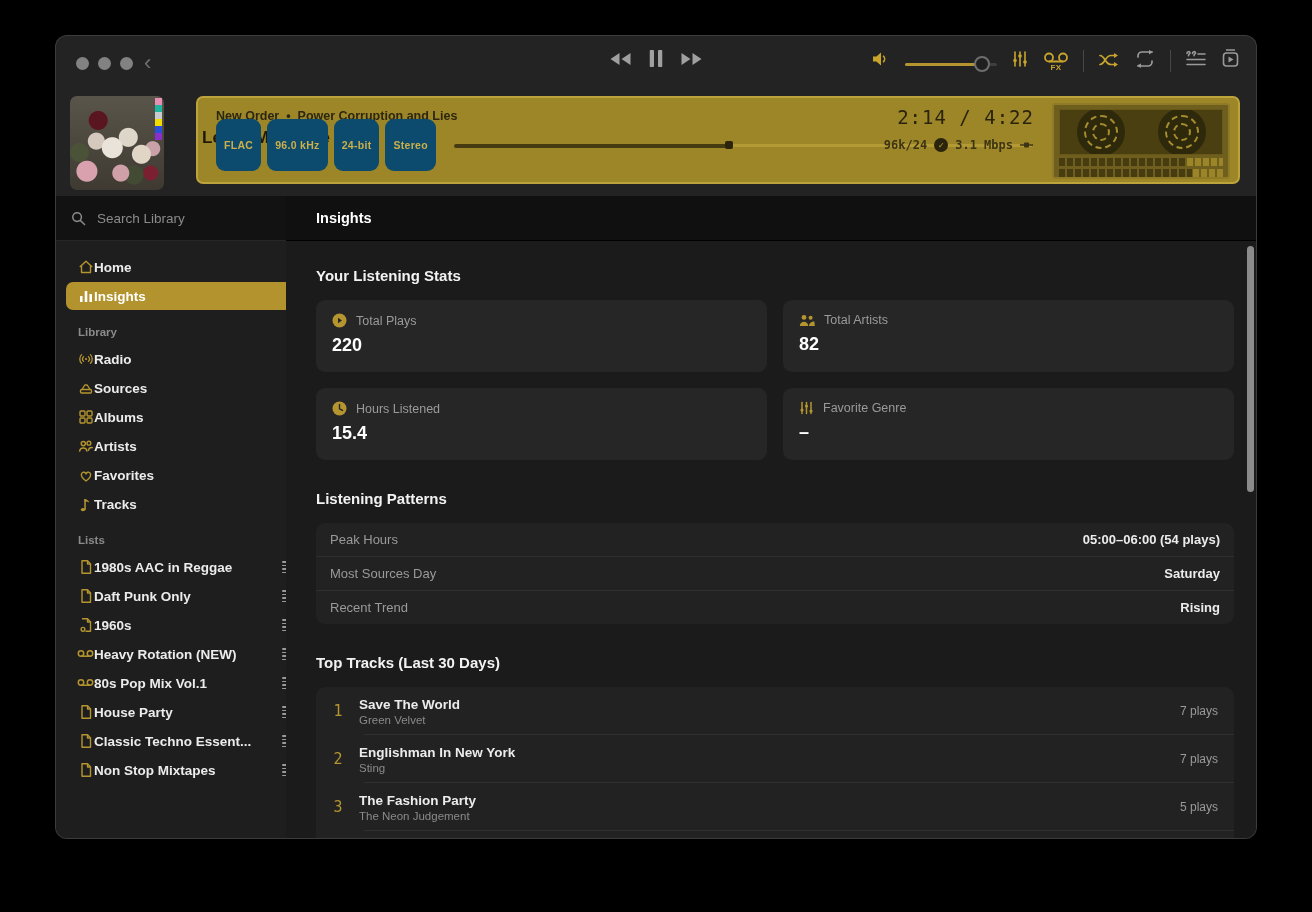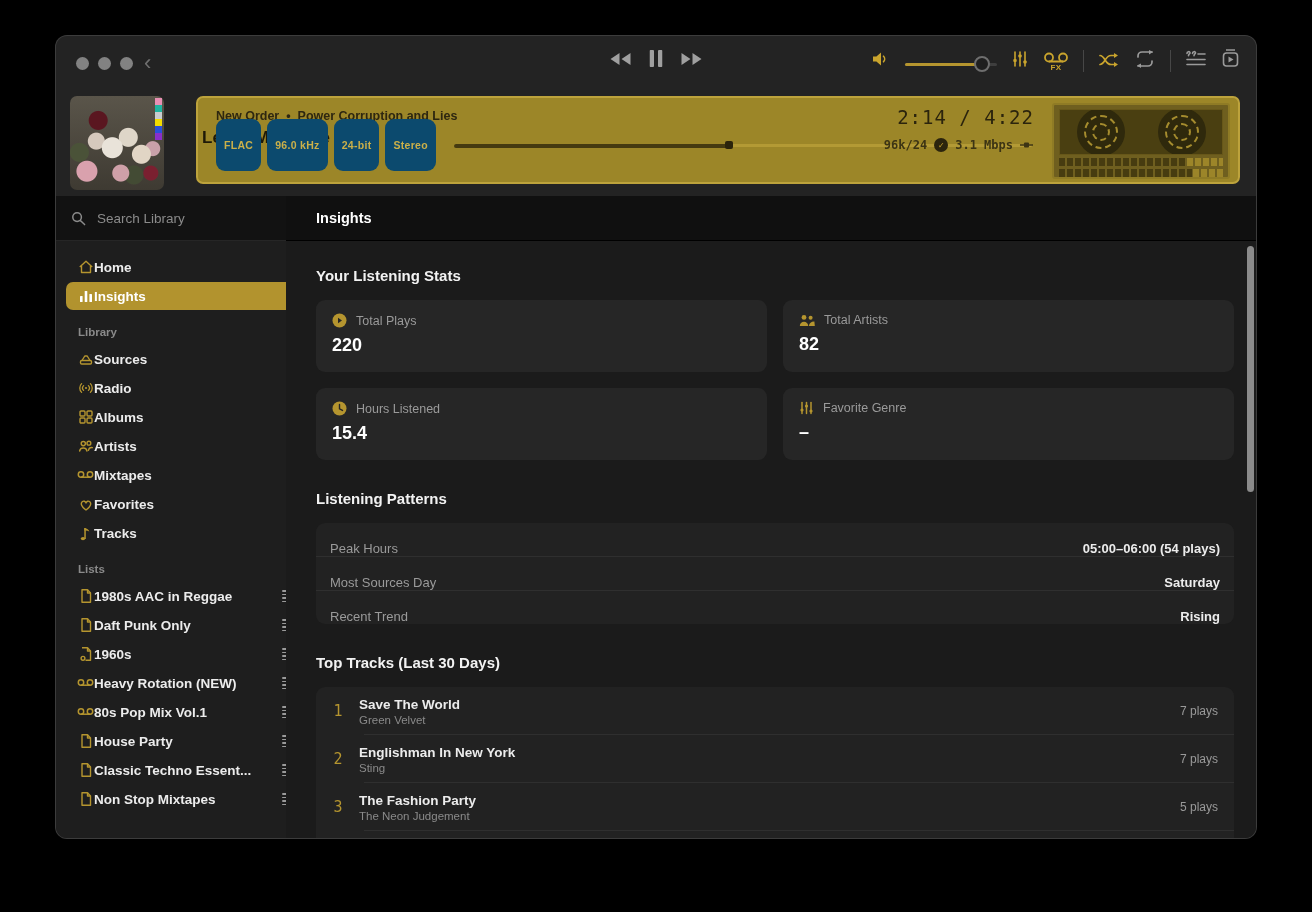--- a/index.html
+++ b/index.html
@@ -88,21 +88,21 @@
   .main{position:absolute;left:230px;top:160px;right:0;bottom:0;background:#1b1b1b;}
   .main-header{height:44px;background:#101010;border-bottom:1px solid #000;display:flex;align-items:center;padding:0 30px;color:#fff;font-size:14.5px;font-weight:bold;}
   .content{padding:26px 22px 0 30px;}
   .section-title{font-size:15px;font-weight:bold;color:#f2f2f2;margin:0 0 16px;}
   .stats-grid{display:grid;grid-template-columns:1fr 1fr;gap:16px;margin-bottom:30px;}
   .stat-card{background:#262626;border-radius:9px;padding:13px 16px;height:72px;box-sizing:border-box;}
   .stat-label{display:flex;align-items:flex-end;gap:9px;color:#9a9a9a;font-size:12.5px;}
   .stat-label .ic{color:#b5952f;display:flex;}
   .stat-value{color:#fff;font-size:18px;font-weight:bold;margin-top:7px;}
   .patterns-card{background:#222;border-radius:9px;margin-bottom:30px;overflow:hidden;}
-  .pattern-row{display:flex;justify-content:space-between;align-items:flex-end;height:33px;padding:0 14px;border-bottom:1px solid #2f2f2f;}
+  .pattern-row{display:flex;justify-content:space-between;align-items:center;height:33px;padding:0 14px;border-bottom:1px solid #2f2f2f;}
   .pattern-row:last-child{border-bottom:none;}
   .pattern-label{color:#9a9a9a;font-size:13px;}
   .pattern-value{color:#ececec;font-size:13px;font-weight:600;}
   .tracks-card{background:#222;border-radius:9px;overflow:hidden;}
   .track-row{position:relative;display:flex;align-items:center;height:48px;padding:0 16px;gap:15px;}
   .track-row::after{content:"";position:absolute;left:48px;right:0;bottom:0;height:1px;background:#2f2f2f;}
   .track-rank{font-family:"DejaVu Sans Mono",monospace;color:#b5952f;font-size:15px;width:12px;text-align:center;flex:0 0 auto;}
   .track-info{flex:1;min-width:0;}
   .track-title{color:#ececec;font-size:13.5px;font-weight:600;}
   .track-artist{color:#8a8a8a;font-size:11.5px;margin-top:2px;}
@@ -292,36 +292,36 @@
               <rect x="11.4" y="6" width="2.6" height="8" rx="0.6"></rect>
             </svg>
         </span>
         <span>Insights</span>
       </div>
 
       <div class="section-label">Library</div>
 
       <div class="nav-item">
         <span class="ic">
-          <svg width="16" height="16" viewBox="0 0 16 16" fill="none" stroke="currentColor" stroke-width="1.4" stroke-linejoin="round">
-              <path d="M4 9.5L6.8 5h2.4L12 9.5"></path>
-              <rect x="2.5" y="9.5" width="11" height="3.5" rx="1.2"></rect>
-            </svg>
-        </span>
-        <span>Sources</span>
-      </div>
-      <div class="nav-item">
-        <span class="ic">
           <svg width="16" height="16" viewBox="0 0 16 16" fill="none" stroke="currentColor" stroke-width="1.3" stroke-linecap="round">
               <circle cx="8" cy="8" r="1.1" fill="currentColor" stroke="none"></circle>
               <path d="M5.6 10.4a3.4 3.4 0 0 1 0-4.8M10.4 5.6a3.4 3.4 0 0 1 0 4.8"></path>
               <path d="M3.6 12.4a6.2 6.2 0 0 1 0-8.8M12.4 3.6a6.2 6.2 0 0 1 0 8.8"></path>
             </svg>
         </span>
         <span>Radio</span>
+      </div>
+      <div class="nav-item">
+        <span class="ic">
+          <svg width="16" height="16" viewBox="0 0 16 16" fill="none" stroke="currentColor" stroke-width="1.4" stroke-linejoin="round">
+              <path d="M4 9.5L6.8 5h2.4L12 9.5"></path>
+              <rect x="2.5" y="9.5" width="11" height="3.5" rx="1.2"></rect>
+            </svg>
+        </span>
+        <span>Sources</span>
       </div>
       <div class="nav-item">
         <span class="ic">
           <svg width="16" height="16" viewBox="0 0 16 16" fill="none" stroke="currentColor" stroke-width="1.4">
               <rect x="2" y="2" width="5" height="5" rx="1"></rect>
               <rect x="9" y="2" width="5" height="5" rx="1"></rect>
               <rect x="2" y="9" width="5" height="5" rx="1"></rect>
               <rect x="9" y="9" width="5" height="5" rx="1"></rect>
             </svg>
         </span>
@@ -330,30 +330,20 @@
       <div class="nav-item">
         <span class="ic">
           <svg width="16" height="16" viewBox="0 0 16 16" fill="none" stroke="currentColor" stroke-width="1.4" stroke-linecap="round">
               <circle cx="5.3" cy="5.6" r="2.1"></circle>
               <circle cx="10.9" cy="5.2" r="1.9"></circle>
               <path d="M1.6 13a3.8 3.8 0 0 1 7.4 0"></path>
               <path d="M10.4 12.4a3.6 3.6 0 0 1 4-2.8"></path>
             </svg>
         </span>
         <span>Artists</span>
-      </div>
-      <div class="nav-item">
-        <span class="ic">
-          <svg width="17" height="12" viewBox="0 0 17 12" fill="none" stroke="currentColor" stroke-width="1.5">
-              <circle cx="4" cy="5.5" r="2.7"></circle>
-              <circle cx="13" cy="5.5" r="2.7"></circle>
-              <line x1="4" y1="8.2" x2="13" y2="8.2"></line>
-            </svg>
-        </span>
-        <span>Mixtapes</span>
       </div>
       <div class="nav-item">
         <span class="ic">
           <svg width="16" height="15" viewBox="0 0 16 15" fill="none" stroke="currentColor" stroke-width="1.4">
               <path d="M8 13C3.2 9.8 2.4 6.4 4.2 4.8c1.5-1.3 3.1-.4 3.8.9.7-1.3 2.3-2.2 3.8-.9 1.8 1.6 1 5-3.8 8.2z"></path>
             </svg>
         </span>
         <span>Favorites</span>
       </div>
       <div class="nav-item">

